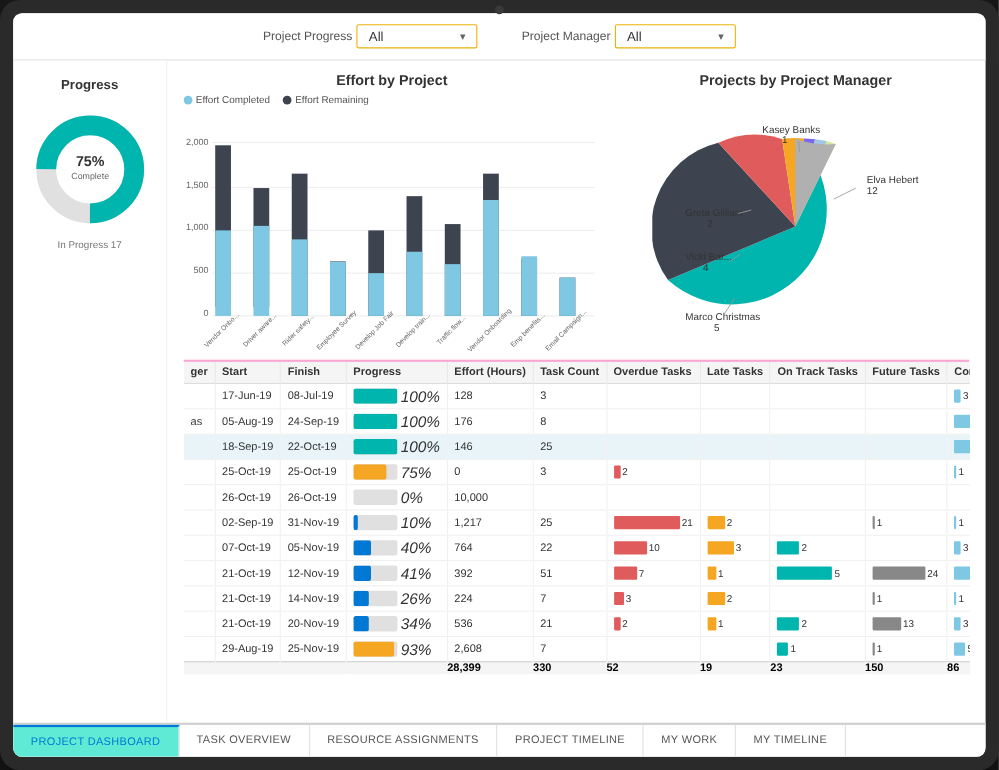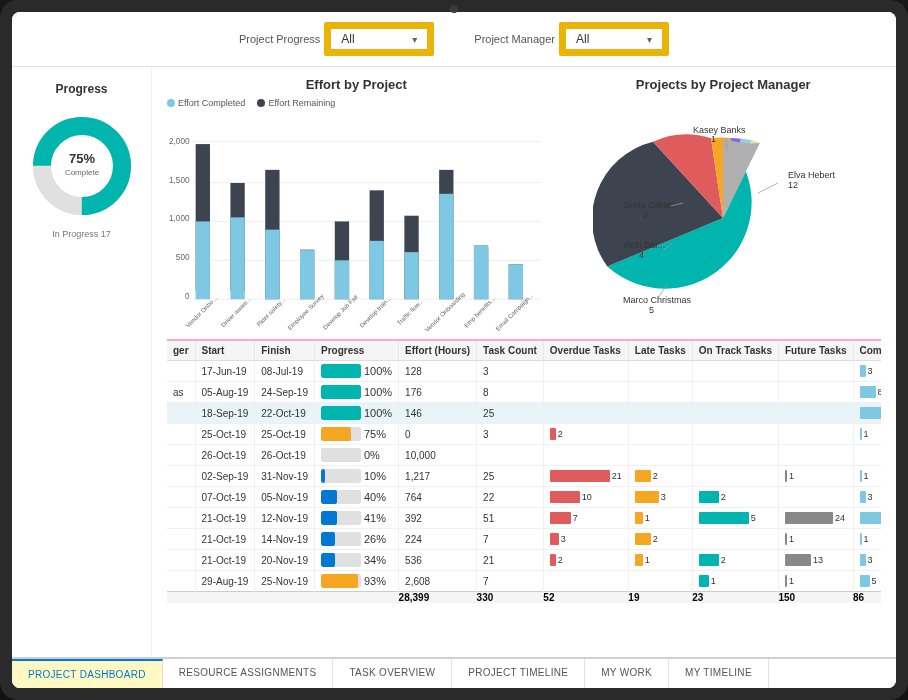--- a/index.html
+++ b/index.html
@@ -62,21 +62,21 @@
     }
     .filter-label {
       font-size: 11px;
       color: #555;
       font-weight: 500;
     }
     .filter-select {
       display: flex;
       align-items: center;
       gap: 6px;
-      border: 7px solid #eab308;
+      border: 1px solid #eab308;
       padding: 3px 10px;
       border-radius: 2px;
       font-size: 12px;
       color: #333;
       min-width: 110px;
       cursor: pointer;
       background: #fff;
     }
     .filter-select span.chevron {
       margin-left: auto;
@@ -238,23 +238,24 @@
       background: #e0e0e0;
       border-radius: 2px;
       overflow: hidden;
       position: relative;
     }
     .progress-bar-fill {
       height: 100%;
       border-radius: 2px;
     }
     .progress-text {
-      font-size: 11px;
+      font-size: 14px;
       color: #333;
       min-width: 25px;
+      font-style: italic;
     }
     .bar-cell {
       display: flex;
       align-items: center;
     }
     .mini-bar {
       height: 12px;
       border-radius: 1px;
       display: inline-block;
     }
@@ -278,21 +279,21 @@
       color: #555;
       cursor: pointer;
       border-right: 1px solid #e0e0e0;
       white-space: nowrap;
       text-transform: uppercase;
       letter-spacing: 0.3px;
     }
     .nav-tab.active {
       color: #0078d4;
       border-top: 2px solid #0078d4;
-      background: #fef9c3;
+      background: #5eead4;
     }
   </style>
 </head>
 <body>
 
 <div class="device-frame">
   <div class="camera-dot"></div>
   <div class="device-screen">
 
     <div class="filter-bar">
@@ -900,21 +901,21 @@
               </tfoot>
             </table>
           </div>
         </div>
 
       </div>
     </div>
 
     <div class="bottom-nav">
     <div class="nav-tab active">PROJECT DASHBOARD</div>
+        <div class="nav-tab">TASK OVERVIEW</div>
         <div class="nav-tab">RESOURCE ASSIGNMENTS</div>
-        <div class="nav-tab">TASK OVERVIEW</div>
         <div class="nav-tab">PROJECT TIMELINE</div>
         <div class="nav-tab">MY WORK</div>
         <div class="nav-tab">MY TIMELINE</div>
       </div>
 
   </div>
 </div>
 
 </body></html>

